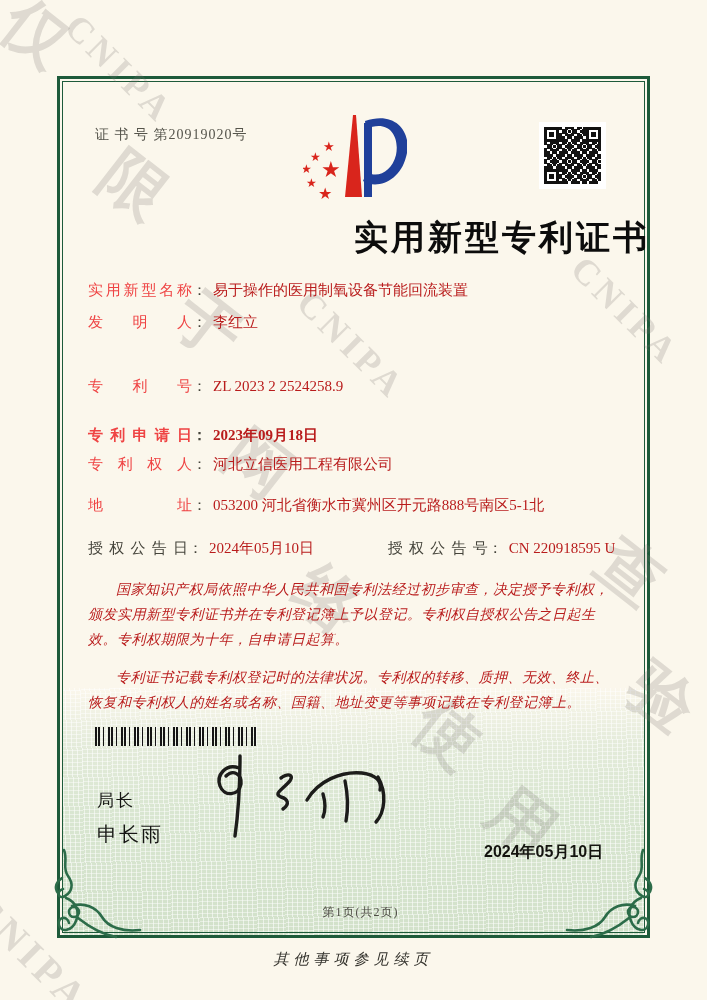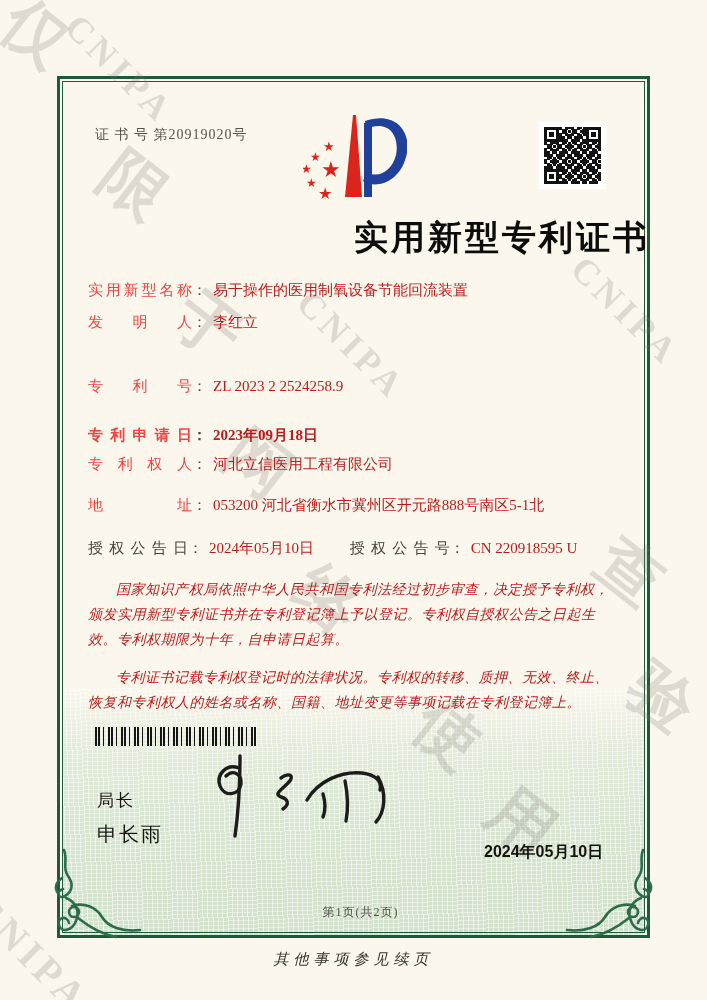--- a/index.html
+++ b/index.html
@@ -155,21 +155,21 @@
     </div>
     <div class="abs row" style="top:455px;">
       <span class="flabel">专利权人</span><span class="colon">：</span><span class="fvalue">河北立信医用工程有限公司</span>
     </div>
     <div class="abs row" style="top:496px;">
       <span class="flabel">地址</span><span class="colon">：</span><span class="fvalue">053200 河北省衡水市冀州区开元路888号南区5-1北</span>
     </div>
 
     <div class="abs row" style="top:539px;">
       <span class="flabel2">授权公告日</span><span class="colon">：</span><span class="fvalue">2024年05月10日</span>
-      <span class="flabel2" style="margin-left:32px;">授权公告号</span><span class="colon">：</span><span class="fvalue">CN 220918595 U</span>
+      <span class="flabel2" style="margin-left:70px;">授权公告号</span><span class="colon">：</span><span class="fvalue">CN 220918595 U</span>
     </div>
 
     <div class="abs paras">
       <p>国家知识产权局依照中华人民共和国专利法经过初步审查，决定授予专利权，颁发实用新型专利证书并在专利登记簿上予以登记。专利权自授权公告之日起生效。专利权期限为十年，自申请日起算。</p>
       <p>专利证书记载专利权登记时的法律状况。专利权的转移、质押、无效、终止、恢复和专利权人的姓名或名称、国籍、地址变更等事项记载在专利登记簿上。</p>
     </div>
 
     <div class="abs barcode"></div>
 
     <div class="abs chief">局长</div>

